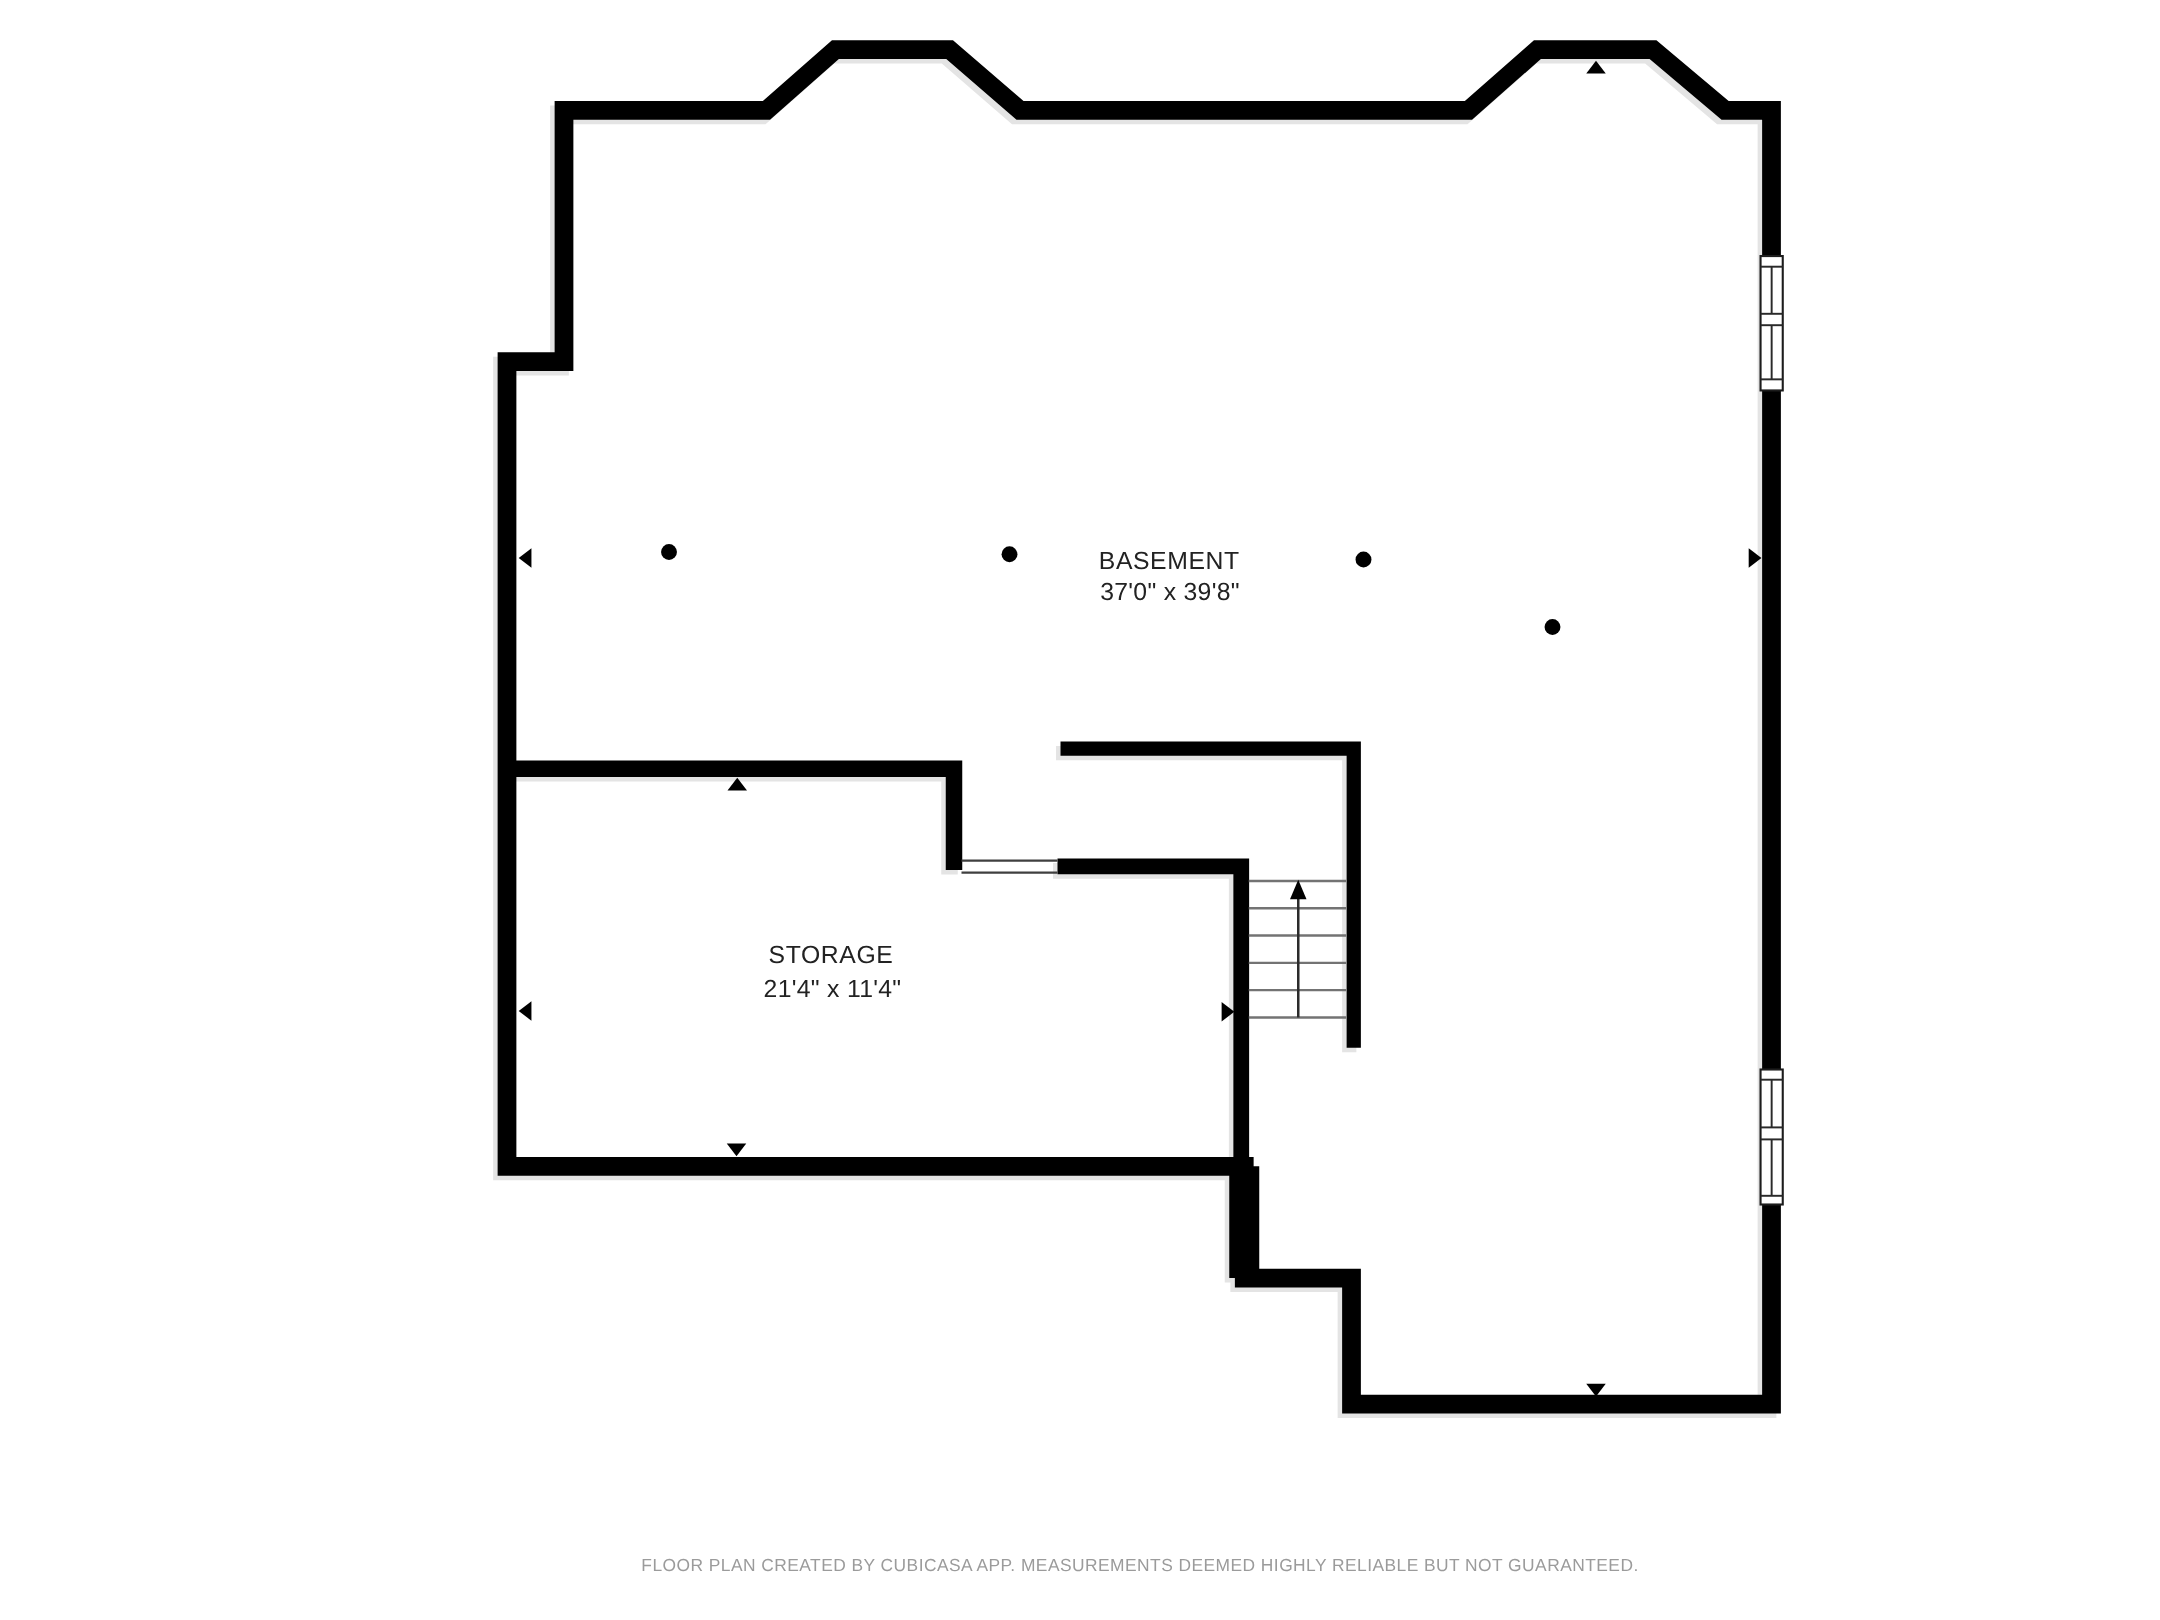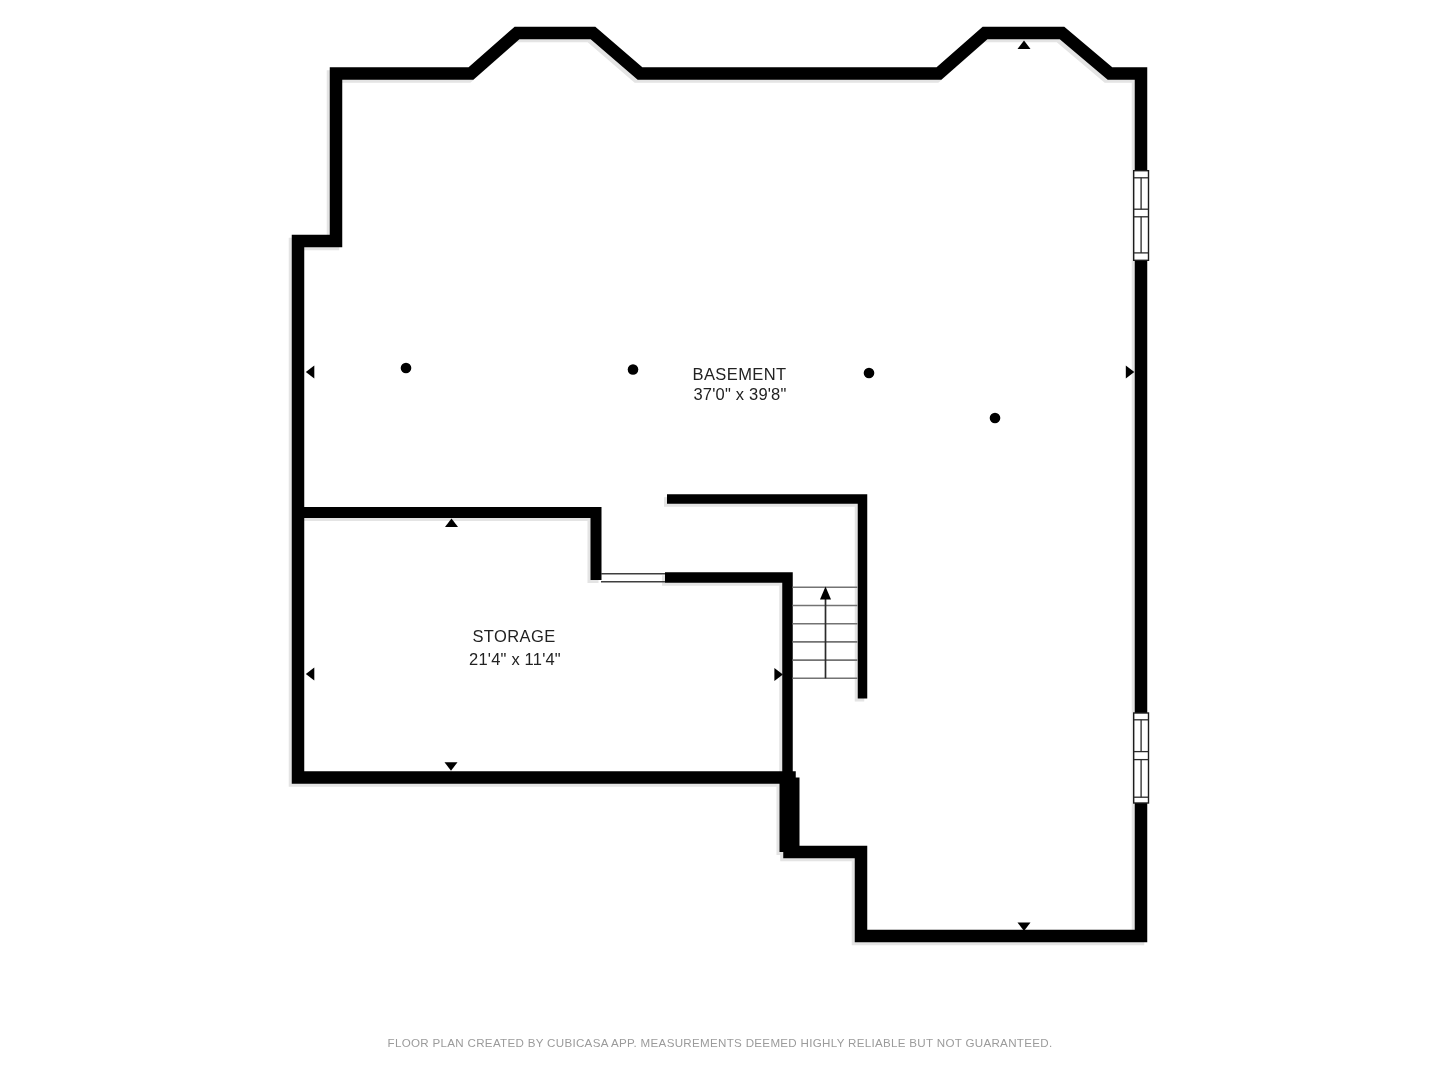--- a/index.html
+++ b/index.html
@@ -8,20 +8,21 @@
     background: #ffffff;
     width: 1440px;
     height: 1080px;
     overflow: hidden;
     font-family: "Liberation Sans", sans-serif;
   }
   #plan-wrap {
     width: 1304px;
     height: 1080px;
     position: relative;
+    padding-left: 40px;
   }
   svg { display: block; }
   .room-name {
     font-family: "Liberation Sans", sans-serif;
     font-size: 16.5px;
     fill: #222222;
     letter-spacing: 0.4px;
     text-anchor: middle;
   }
   .room-dims {

